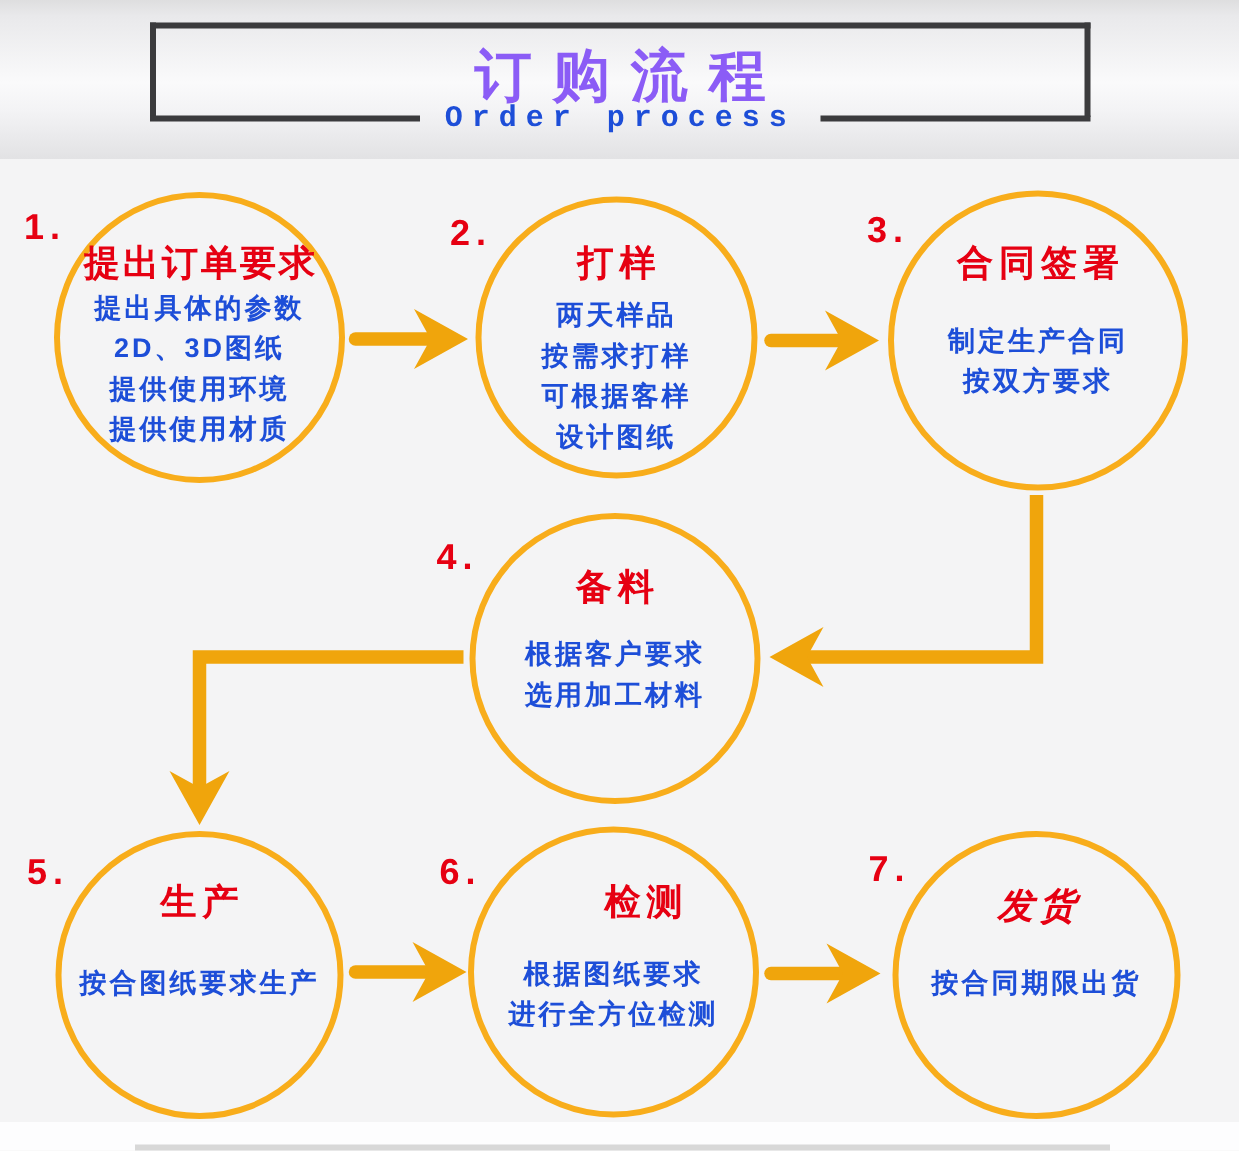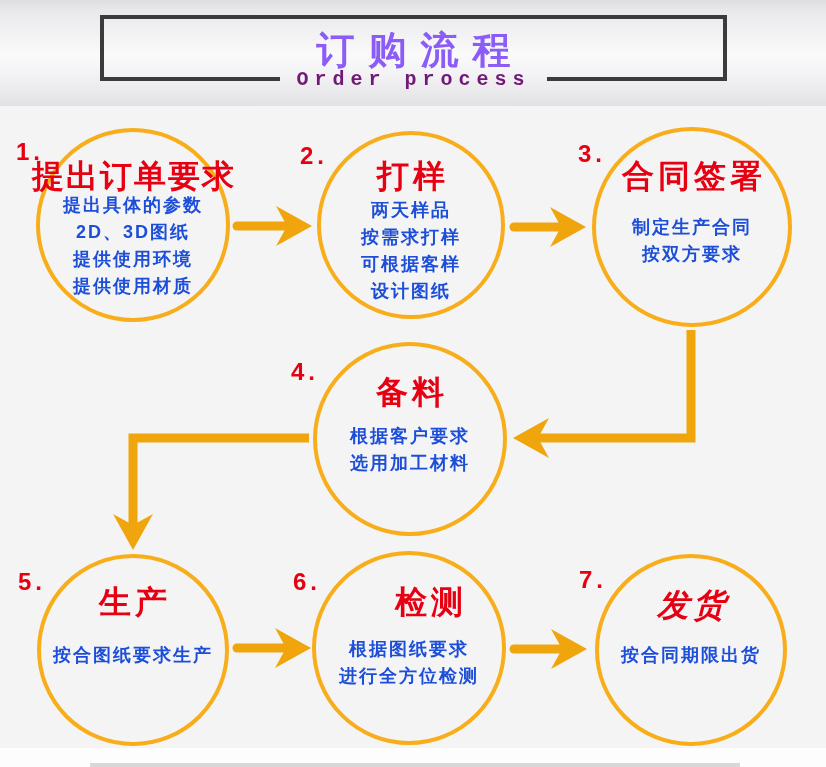--- a/index.html
+++ b/index.html
@@ -31,31 +31,31 @@
     letter-spacing:14px;text-indent:14px;padding-top:4px;
     white-space:nowrap;
   }
   .header-subtitle-row{
     position:absolute;left:100px;top:66px;width:627px;height:26px;
     display:flex;align-items:center;justify-content:center;
   }
   .header-rule{flex:1 1 auto;height:4px;background:#3b3b3d;}
   .header-subtitle{
     font-family:"Liberation Mono", monospace;
-    font-size:20px;font-weight:bold;color:#701a75;
+    font-size:20px;font-weight:bold;color:#1d4ed8;
     letter-spacing:6px;padding:0 16px;white-space:nowrap;
   }
   
   .node{
     position:absolute;border:4px solid #f8ad1b;border-radius:50%;
     box-sizing:border-box;text-align:center;
     display:flex;flex-direction:column;align-items:center;
   }
   .node-title{
-    font-size:32px;font-weight:bold;color:#e60012;
+    font-size:24px;font-weight:bold;color:#e60012;
     letter-spacing:4px;text-indent:4px;line-height:30px;white-space:nowrap;
   }
   .node-line{
     font-size:18px;font-weight:bold;color:#1d4ed8;
     letter-spacing:2px;line-height:27px;white-space:nowrap;
   }
   .node-number{
     position:absolute;font-size:24px;font-weight:bold;color:#e60012;
     letter-spacing:4px;white-space:nowrap;
   }

